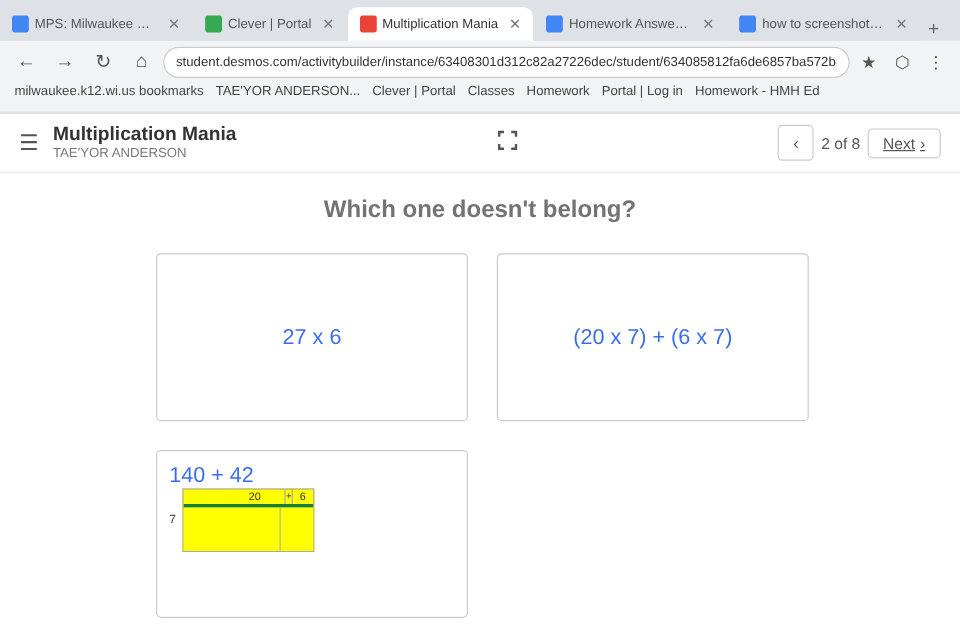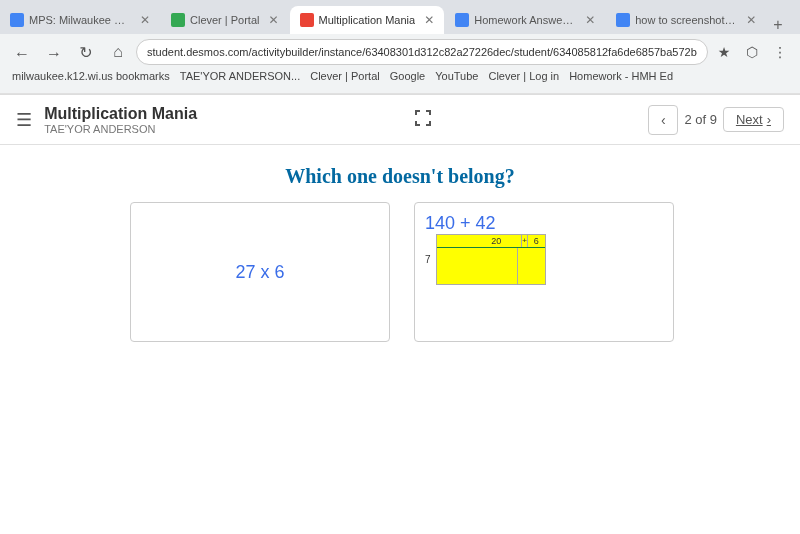--- a/index.html
+++ b/index.html
@@ -252,23 +252,22 @@
       flex: 1;
       display: flex;
       flex-direction: column;
       align-items: center;
       padding: 20px;
       background: #fff;
     }
 
     .question-title {
       font-size: 20px;
-      color: #0369a1;
-      margin-bottom: 14px;
-      font-family: Liberation Serif, serif;
+      color: #737373;
+      margin-bottom: 24px;
     }
 
     .cards-grid {
       display: grid;
       grid-template-columns: 1fr 1fr;
       gap: 24px;
       width: 540px;
     }
 
     .card {
@@ -321,21 +320,21 @@
 
     .area-outer {
       border: 1px solid #aaa;
       background: #ffff00;
       display: flex;
       flex-direction: column;
     }
 
     .area-header-row {
       display: flex;
-      border-bottom: 1px solid #15803d;
+      border-bottom: 3px solid #15803d;
       font-size: 9px;
       color: #333;
       padding-left: 35px;
     }
 
     .area-header-cell {
       flex: 1;
       text-align: center;
       padding: 1px 0;
       border-right: 1px solid #aaa;
@@ -416,27 +415,27 @@
     <span class="bookmark-item">
       <span>milwaukee.k12.wi.us bookmarks</span>
     </span>
     <span class="bookmark-item">
       <span>TAE'YOR ANDERSON...</span>
     </span>
     <span class="bookmark-item">
       <span>Clever | Portal</span>
     </span>
     <span class="bookmark-item">
-      <span>Google</span>
-    </span>
-    <span class="bookmark-item">
-      <span>YouTube</span>
-    </span>
-    <span class="bookmark-item">
-      <span>Clever | Log in</span>
+      <span>Classes</span>
+    </span>
+    <span class="bookmark-item">
+      <span>Homework</span>
+    </span>
+    <span class="bookmark-item">
+      <span>Portal | Log in</span>
     </span>
     <span class="bookmark-item">
       <span>Homework - HMH Ed</span>
     </span>
   </div>
 </div>
 
 <div class="app-container">
 
   <div class="app-header">
@@ -453,37 +452,40 @@
         <svg width="18" height="18" viewBox="0 0 18 18" fill="none" stroke="#555" stroke-width="2">
           <path d="M2 6V2h4M12 2h4v4M16 12v4h-4M6 16H2v-4"></path>
         </svg>
       </button>
     </div>
 
     <div class="header-nav">
       <button class="nav-arrow">
         <span>‹</span>
       </button>
-      <span class="page-indicator">2 of 9</span>
+      <span class="page-indicator">2 of 8</span>
       <button class="next-btn">
         <span>Next</span>
         <span>›</span>
       </button>
     </div>
   </div>
 
   <div class="main-content">
     <h2 class="question-title">Which one doesn't belong?</h2>
 
     <div class="cards-grid">
 
       <div class="card">
         <span class="card-text">27 x 6</span>
       </div>
 
+      <div class="card">
+        <span class="card-text">(20 x 7) + (6 x 7)</span>
+      </div>
 
 
       <div class="card area-model-card">
         <div style="width:100%">
           <span class="area-model-text">140 + 42</span>
           <div class="area-model-diagram">
             <span class="area-row-label">7</span>
             <div class="area-grid">
               <div class="area-outer" style="width:110px;">
                 <div class="area-header-row">

